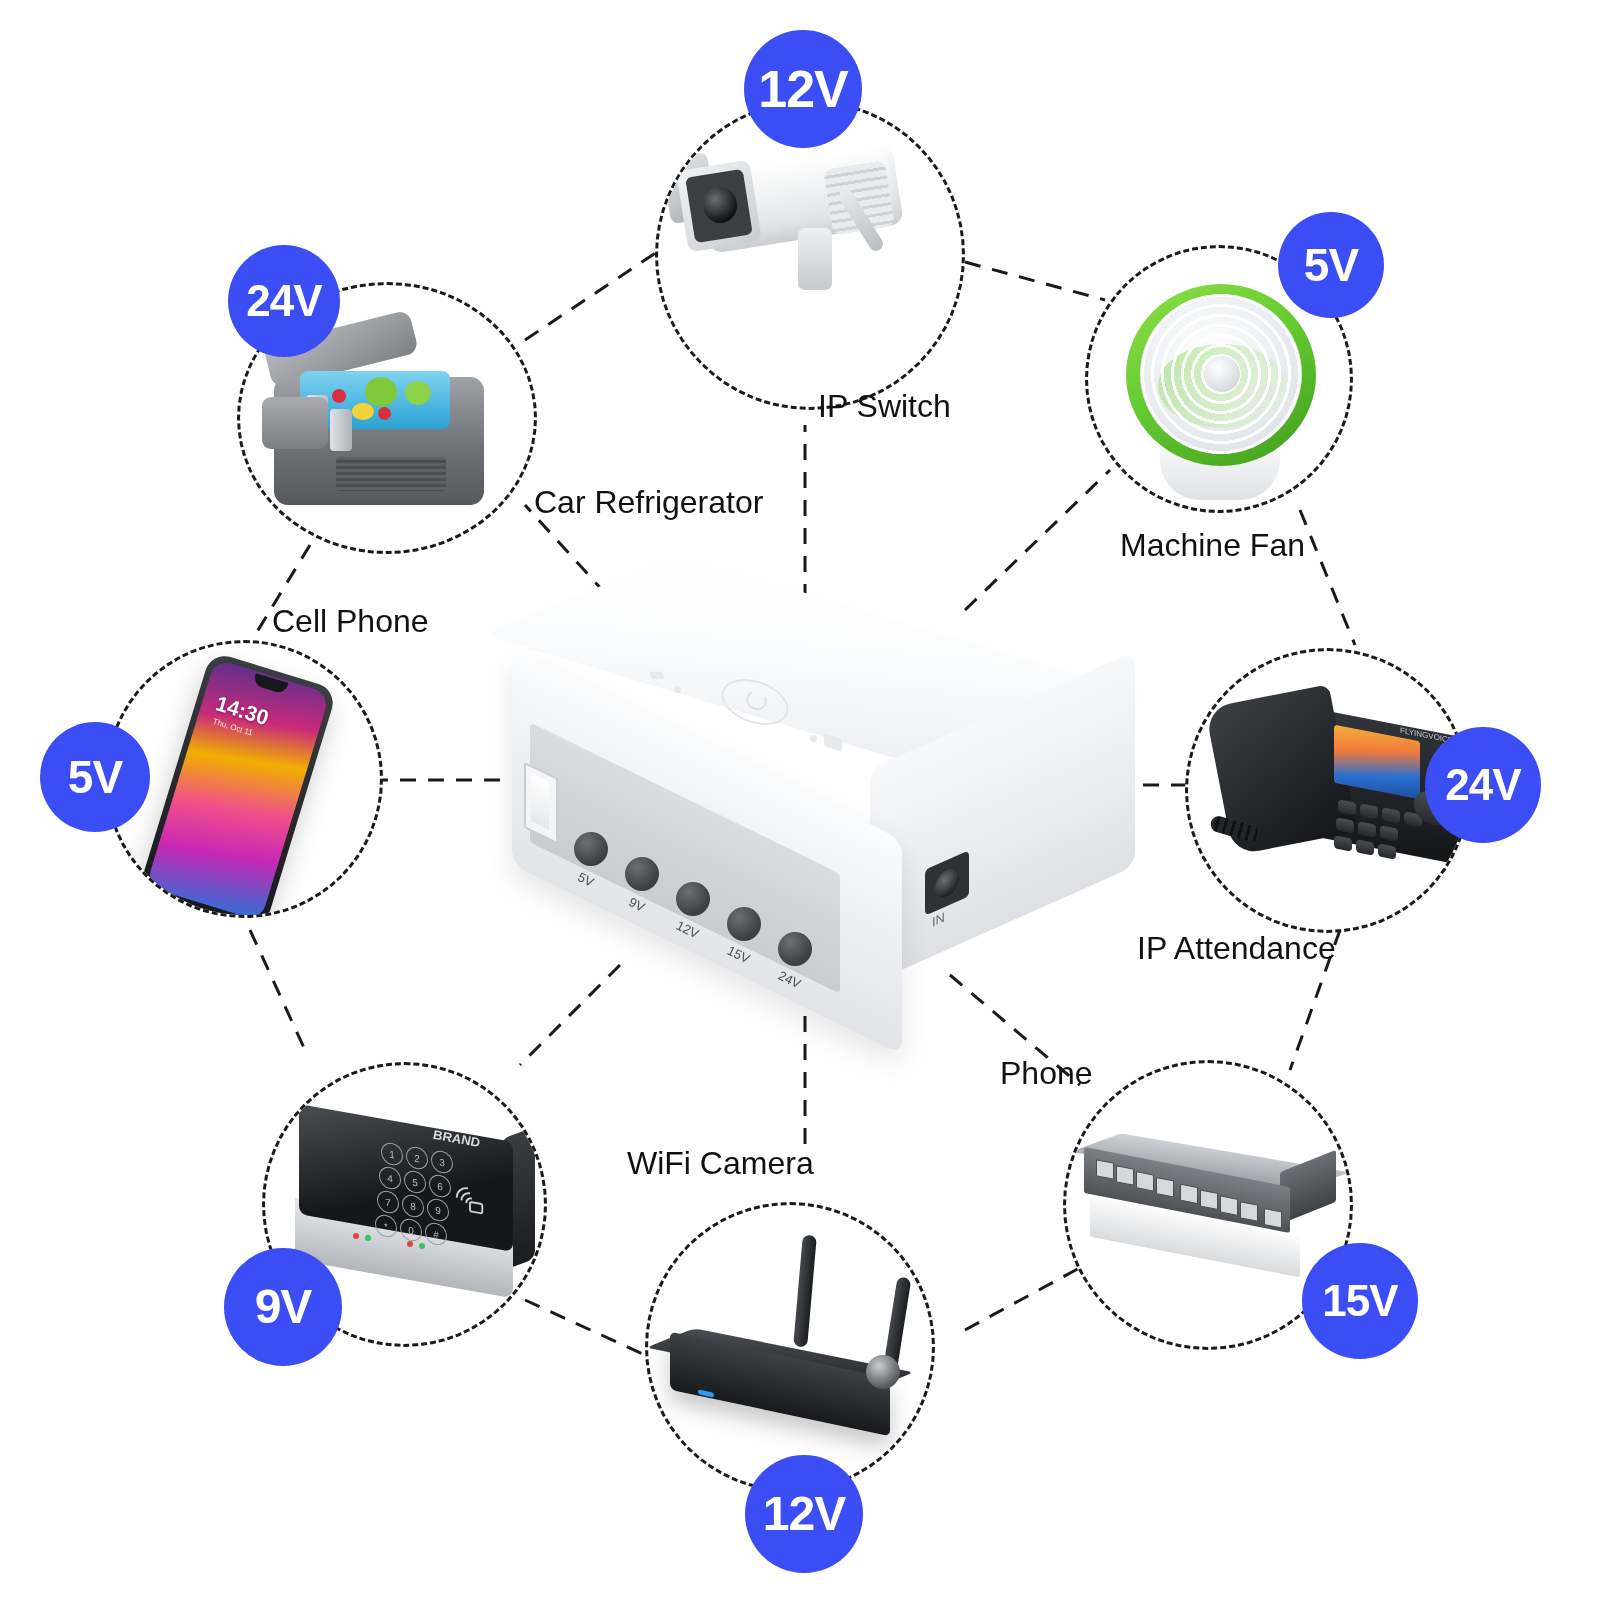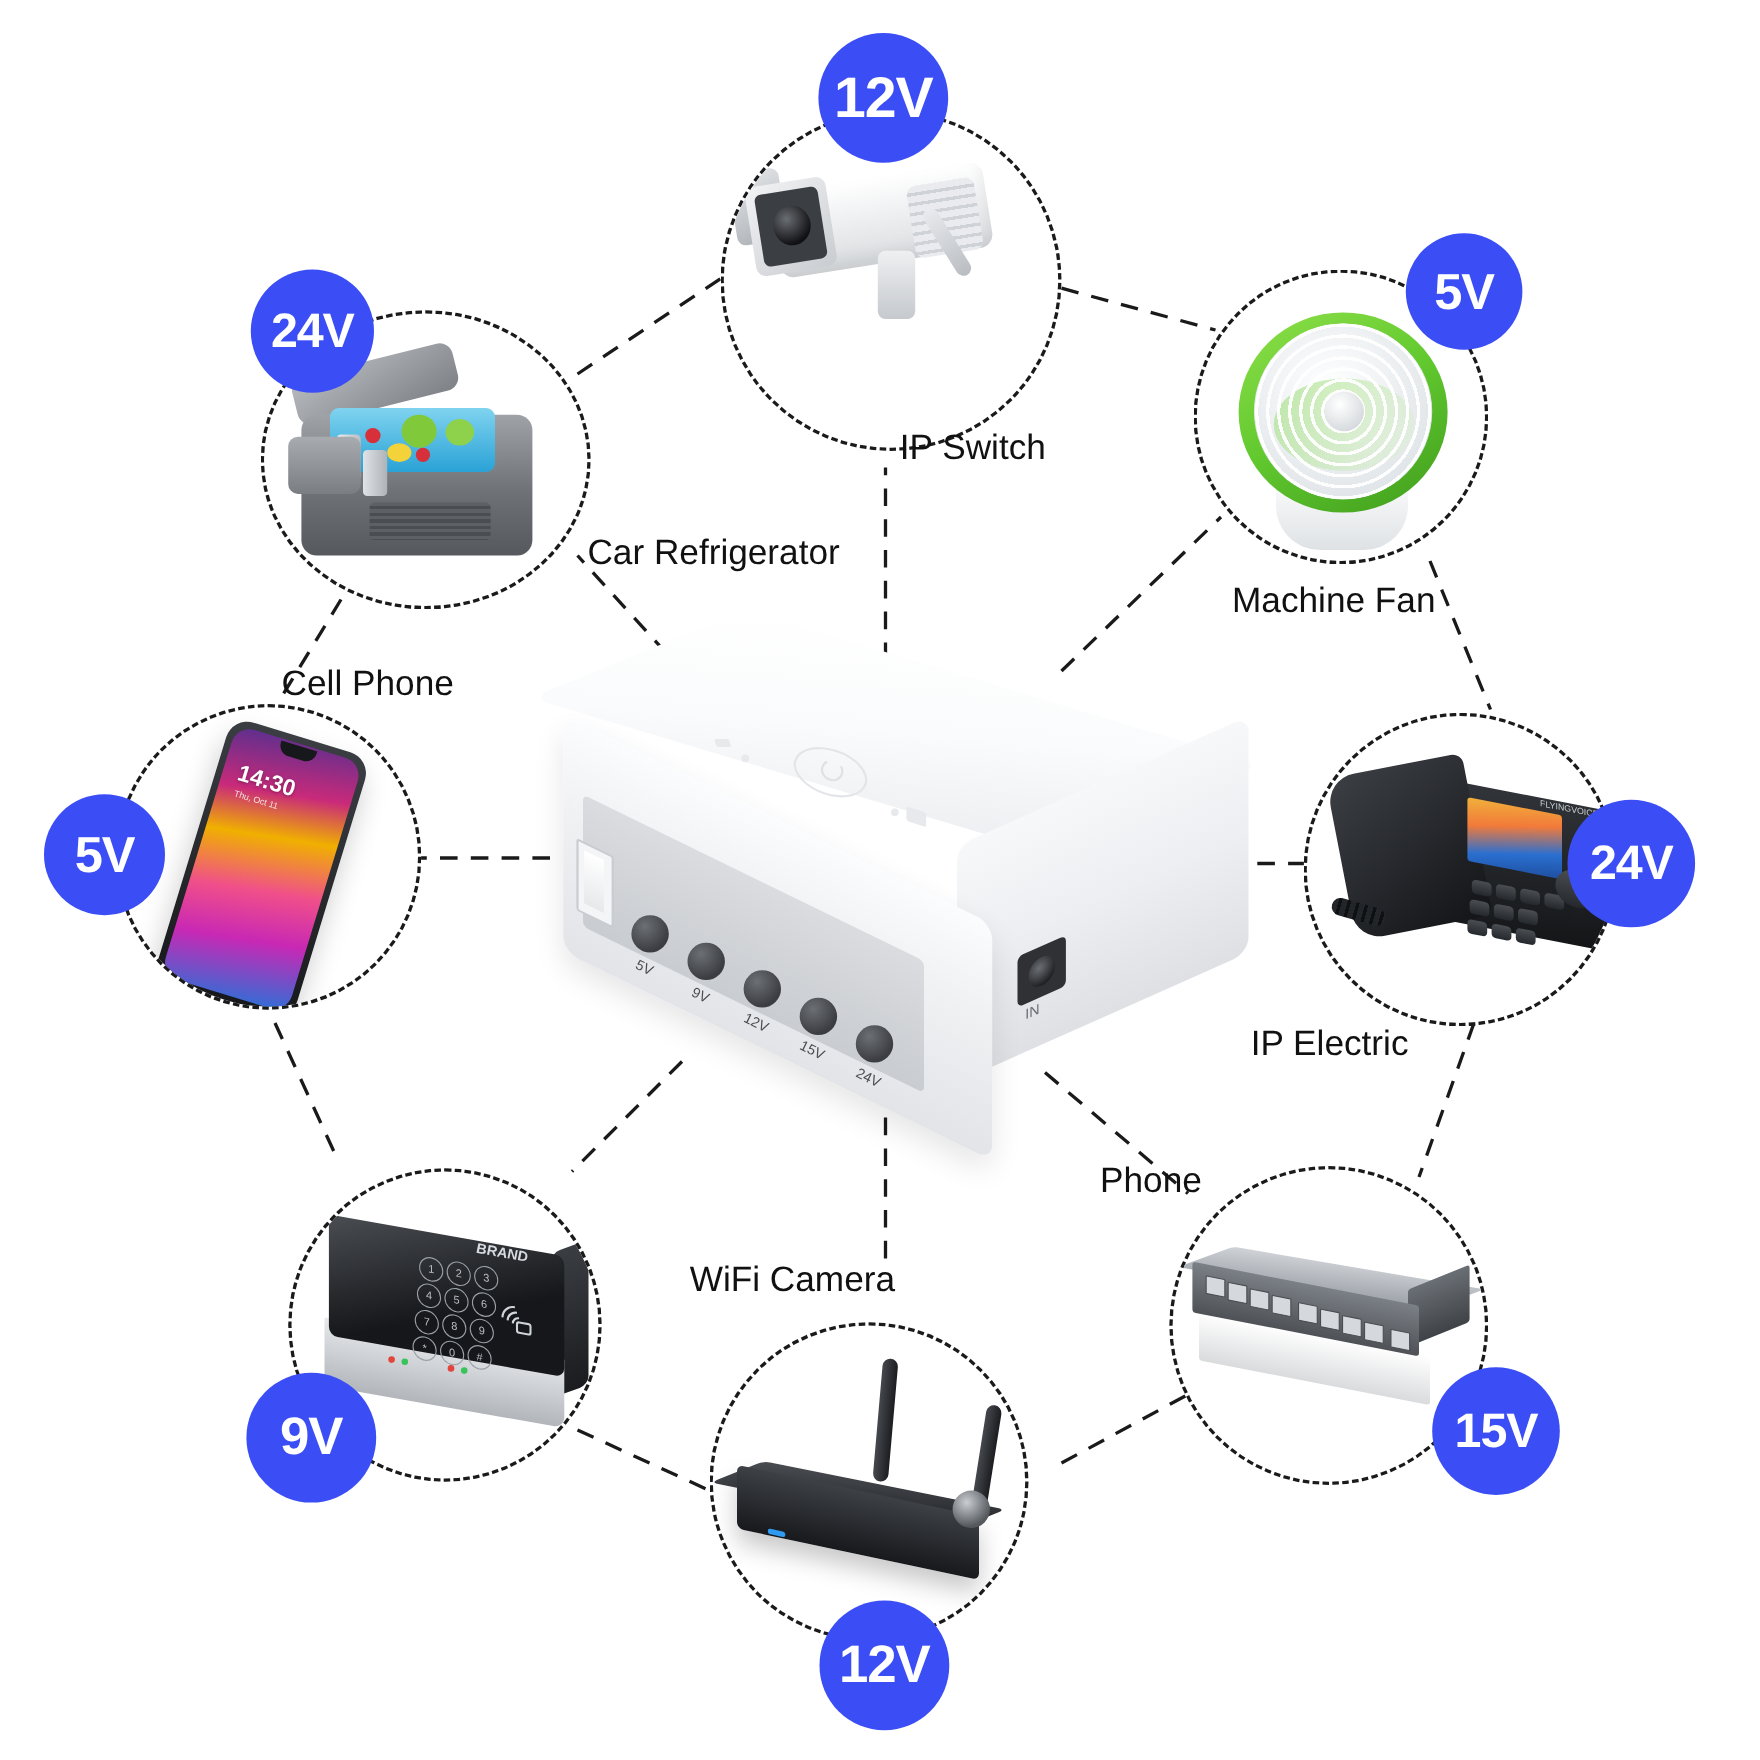--- a/index.html
+++ b/index.html
@@ -279,21 +279,21 @@
       <div class="ph-screen">
         <div class="ph-notch"></div>
         <div class="ph-time">14:30</div>
         <div class="ph-sub">Thu, Oct 11</div>
       </div>
     </div>
   </div>
   <div class="badge" style="left:40px;top:722px;width:110px;height:110px;font-size:46px;">
     <span>5V</span>
   </div>
-  <div class="caption" style="left:256px;top:603px;">Cell Phone</div>
+  <div class="caption" style="left:272px;top:603px;">Cell Phone</div>
 
   <div class="node" style="left:1185px;top:648px;width:285px;height:285px;">
     <div class="art">
       <div class="tp-base"></div>
       <div class="tp-stand"></div>
       <div class="tp-hs"></div>
       <div class="tp-cord"></div>
       <div class="tp-screen"></div>
       <div class="tp-brand">FLYINGVOICE</div>
       <div class="tp-key" style="left:150px;top:150px;transform:skewY(11deg);"></div>
@@ -305,21 +305,21 @@
       <div class="tp-key" style="left:192px;top:176px;transform:skewY(11deg);"></div>
       <div class="tp-key" style="left:146px;top:186px;transform:skewY(11deg);"></div>
       <div class="tp-key" style="left:168px;top:190px;transform:skewY(11deg);"></div>
       <div class="tp-key" style="left:190px;top:194px;transform:skewY(11deg);"></div>
       <div class="tp-key" style="left:226px;top:140px;width:38px;height:34px;border-radius:50%;transform:skewY(11deg);"></div>
     </div>
   </div>
   <div class="badge" style="left:1425px;top:727px;width:116px;height:116px;font-size:44px;">
     <span>24V</span>
   </div>
-  <div class="caption" style="left:1137px;top:930px;">IP Electric</div>
+  <div class="caption" style="left:1137px;top:930px;">IP Attendance</div>
 
   <div class="node" style="left:262px;top:1062px;width:285px;height:285px;">
     <div class="art">
       <div class="att-side"></div>
       <div class="att-base"></div>
       <div class="att-glass"></div>
       <div class="att-brand">BRAND</div>
       <div class="att-key" style="left:116px;top:78px;transform:skewY(10deg);">1</div>
       <div class="att-key" style="left:141px;top:82px;transform:skewY(10deg);">2</div>
       <div class="att-key" style="left:166px;top:86px;transform:skewY(10deg);">3</div>

